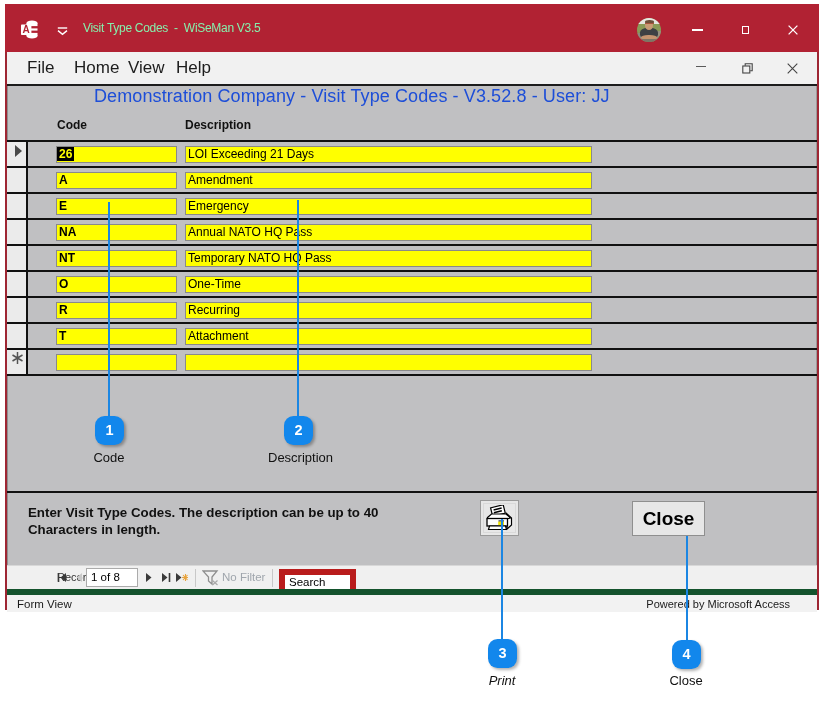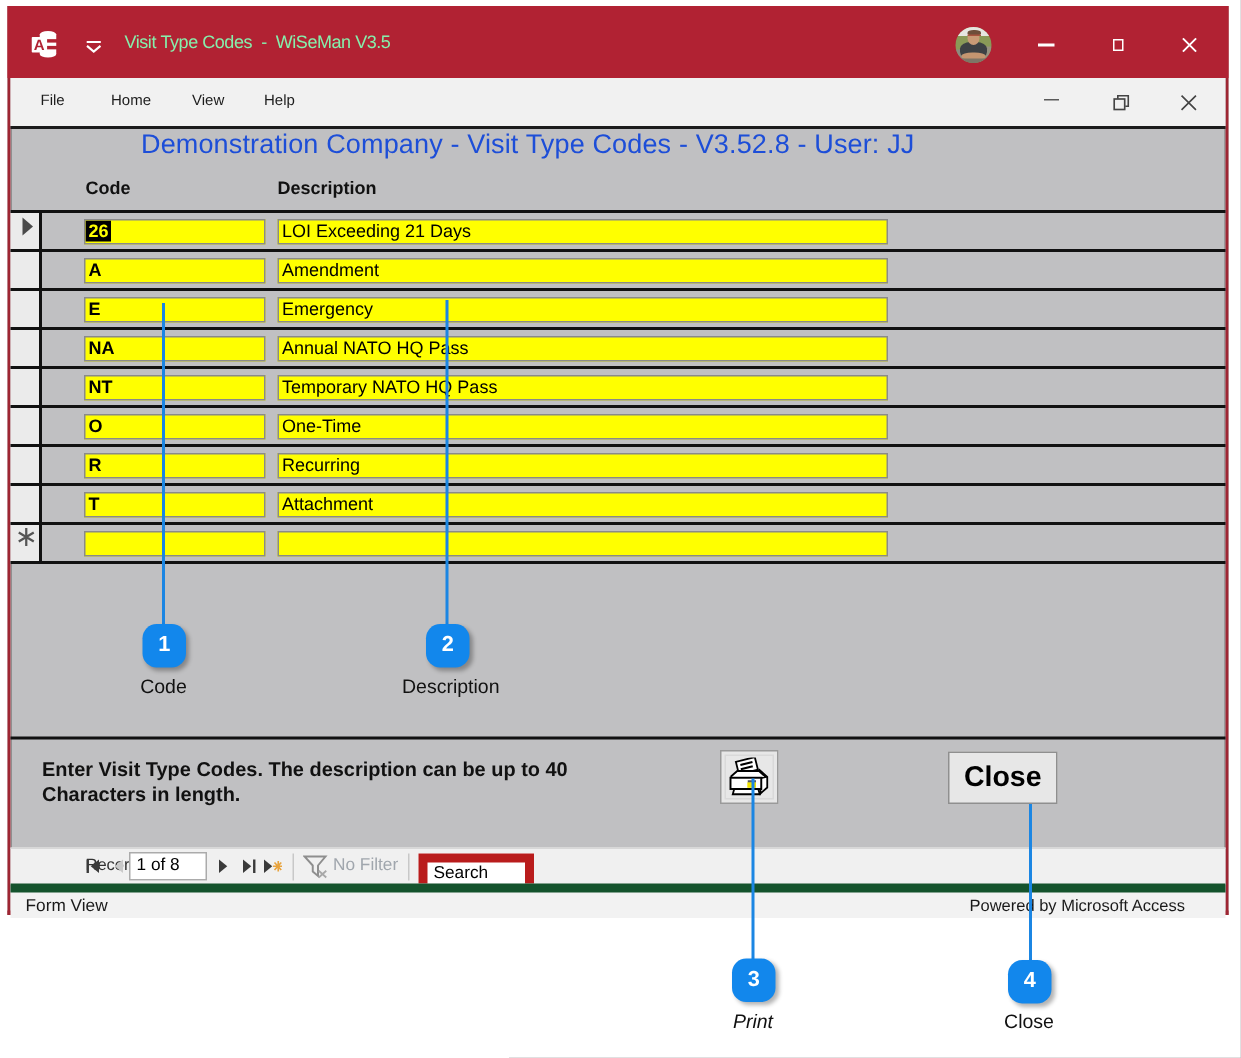--- a/index.html
+++ b/index.html
@@ -5,21 +5,21 @@
   html,body{margin:0;padding:0;}
   body{width:827px;height:705px;background:#fff;position:relative;overflow:hidden;
        font-family:"Liberation Sans",sans-serif;}
   .abs{position:absolute;}
   
   #win{left:5px;top:4px;width:810px;height:603px;border:2px solid #9e2633;border-top:none;border-bottom-width:3px;
        background:#c0c0c2;box-shadow:inset 1px 0 0 #8f8f8f,inset -1px 0 0 #9a9a9a;}
   #titlebar{left:-2px;top:0;width:814px;height:48px;background:#b12233;}
   #menubar{left:0;top:48px;width:810px;height:32px;background:#f1f1f1;}
   #blackline{left:0;top:80px;width:810px;height:2px;background:#1c1c1c;}
-  .mitem{position:absolute;top:0;height:24px;line-height:32px;font-size:10px;color:#1c1c1c;}
+  .mitem{position:absolute;top:0;height:24px;line-height:32px;font-size:17px;color:#1c1c1c;}
   
   .hline{position:absolute;left:0;width:810px;height:2px;background:#111;}
   #selcol{left:0;top:136px;width:19px;height:236px;background:#ebebeb;}
   #selline{left:19px;top:136px;width:2px;height:236px;background:#111;}
   .fld{position:absolute;height:15px;background:#ffff00;border:1px solid #8a8a8a;
        font-size:12px;line-height:15px;padding-left:2px;color:#000;white-space:nowrap;overflow:hidden;}
   .code{left:49px;width:117px;font-weight:bold;}
   .desc{left:178px;width:403px;}
   
   .cline{position:absolute;width:2px;background:#1b86e3;z-index:40;}

